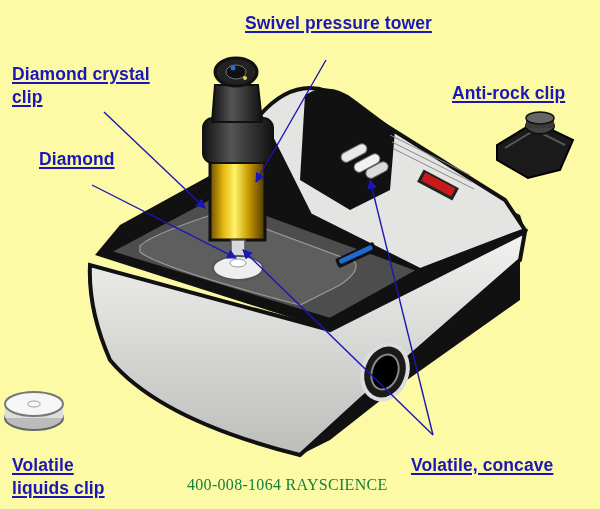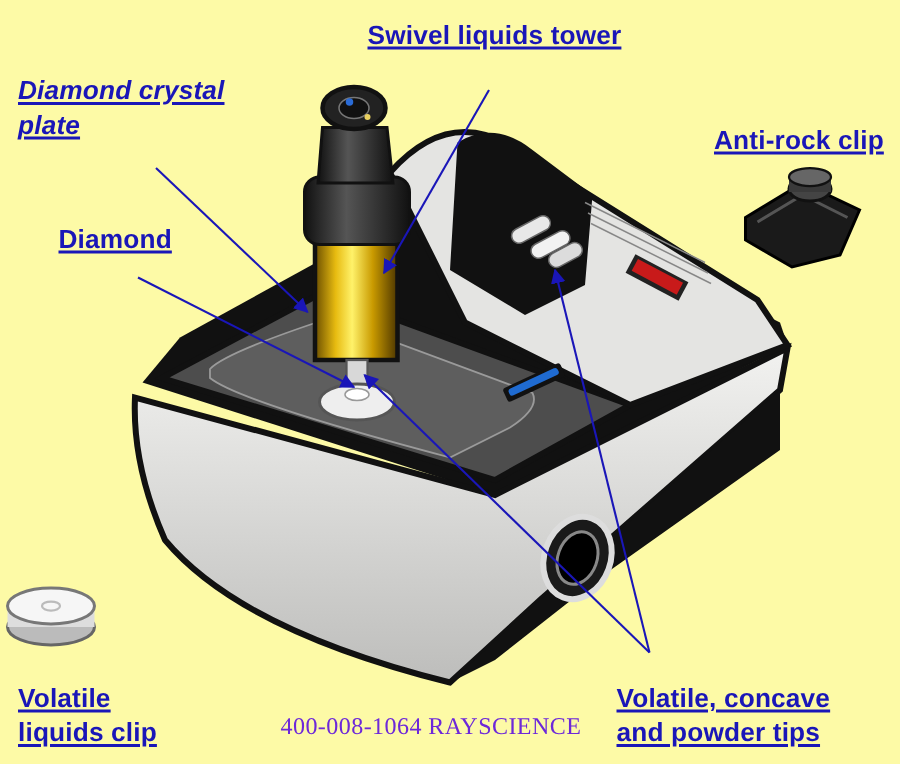--- a/index.html
+++ b/index.html
@@ -21,21 +21,21 @@
       text-underline-offset: 2px;
       white-space: nowrap;
       letter-spacing: 0.1px;
     }
     .label span { display: block; }
     .watermark {
       position: absolute;
       left: 187px; top: 476px;
       font-family: "Liberation Serif", "DejaVu Serif", serif;
       font-size: 16px;
-      color: #6d28d9;
+      color: #15803d;
       letter-spacing: 0.3px;
       white-space: nowrap;
     }
     svg { position: absolute; left: 0; top: 0; }
   </style>
 </head>
 <body>
 
 <div class="stage">
 
@@ -122,40 +122,39 @@
     <g stroke="#1a16b8" stroke-width="1.4" fill="none">
       <line x1="326" y1="60" x2="256" y2="182" marker-end="url(#arrow)"></line>
       <line x1="104" y1="112" x2="205" y2="208" marker-end="url(#arrow)"></line>
       <line x1="92" y1="185" x2="236" y2="258" marker-end="url(#arrow)"></line>
       <line x1="433" y1="435" x2="243" y2="250" marker-end="url(#arrow)"></line>
       <line x1="433" y1="435" x2="370" y2="180" marker-end="url(#arrow)"></line>
     </g>
   </svg>
 
   <div class="label" style="left:245px; top:12px;">
-    <span>Swivel liquids tower</span>
+    <span>Swivel pressure tower</span>
   </div>
 
-  <div class="label" style="left:12px; top:49px;font-style:italic;">
+  <div class="label" style="left:12px; top:63px;">
     <span>Diamond crystal</span>
-    <span>plate</span>
+    <span>clip</span>
   </div>
 
   <div class="label" style="left:12px; top:148px;margin-left:27px;">
     <span>Diamond</span>
   </div>
 
-  <div class="label" style="left:476px; top:82px;text-align:right;">
+  <div class="label" style="left:452px; top:82px;text-align:right;">
     <span>Anti-rock clip</span>
   </div>
 
   <div class="label" style="left:12px; top:454px;">
     <span>Volatile</span>
     <span>liquids clip</span>
   </div>
 
   <div class="label" style="left:411px; top:454px;">
     <span>Volatile, concave</span>
-    <span>and powder tips</span>
   </div>
 
   <div class="watermark">400-008-1064 RAYSCIENCE</div>
 </div>
 
 </body></html>

